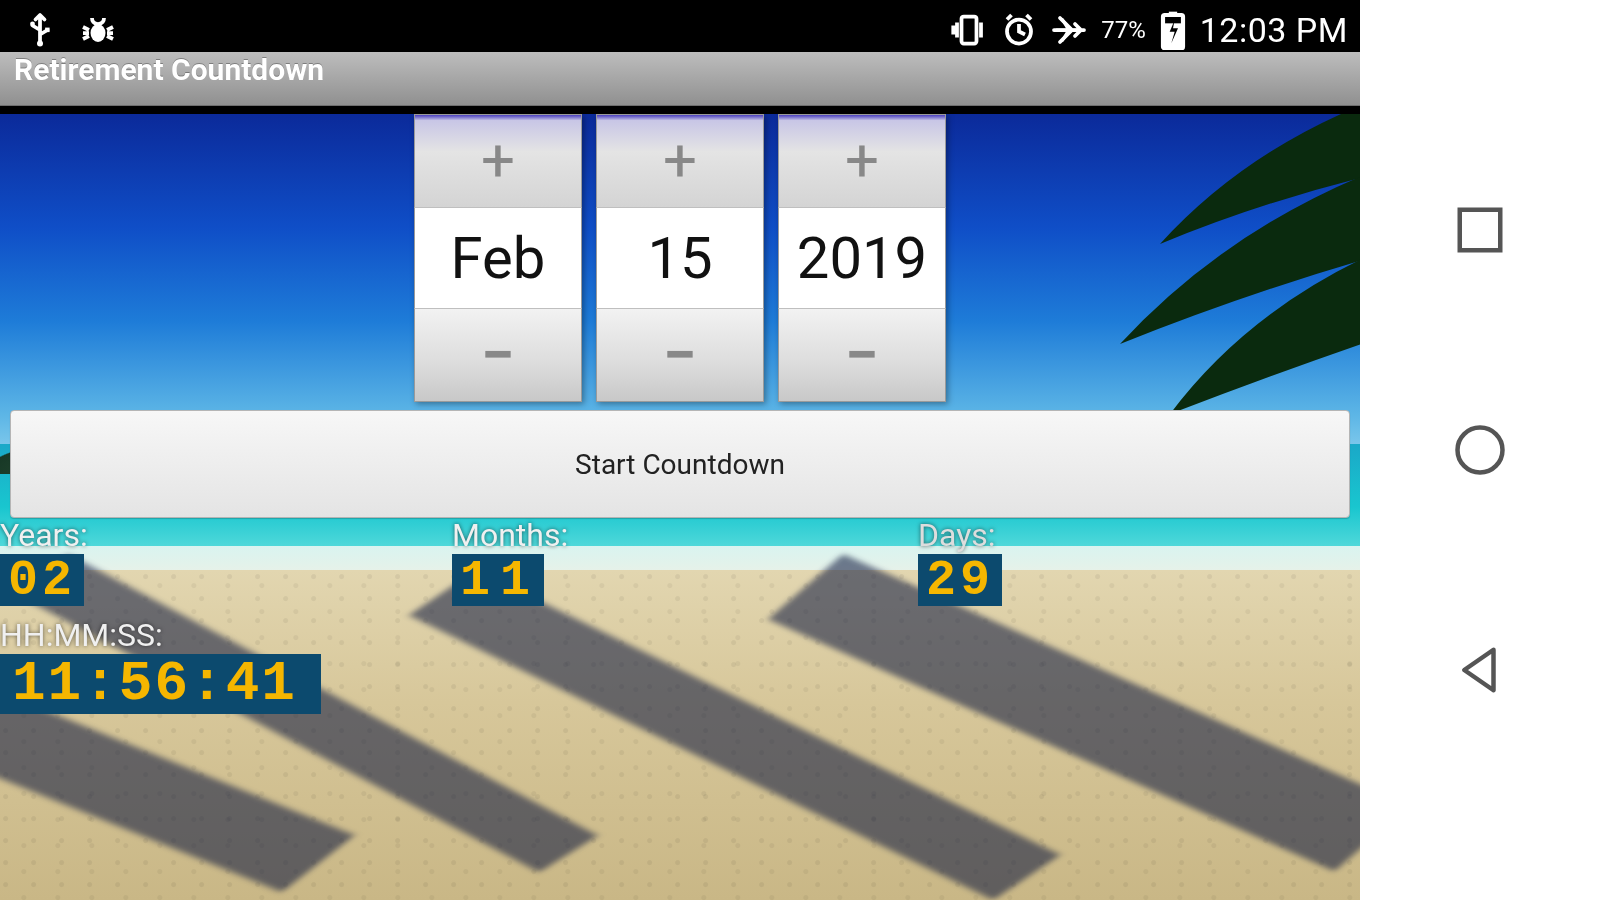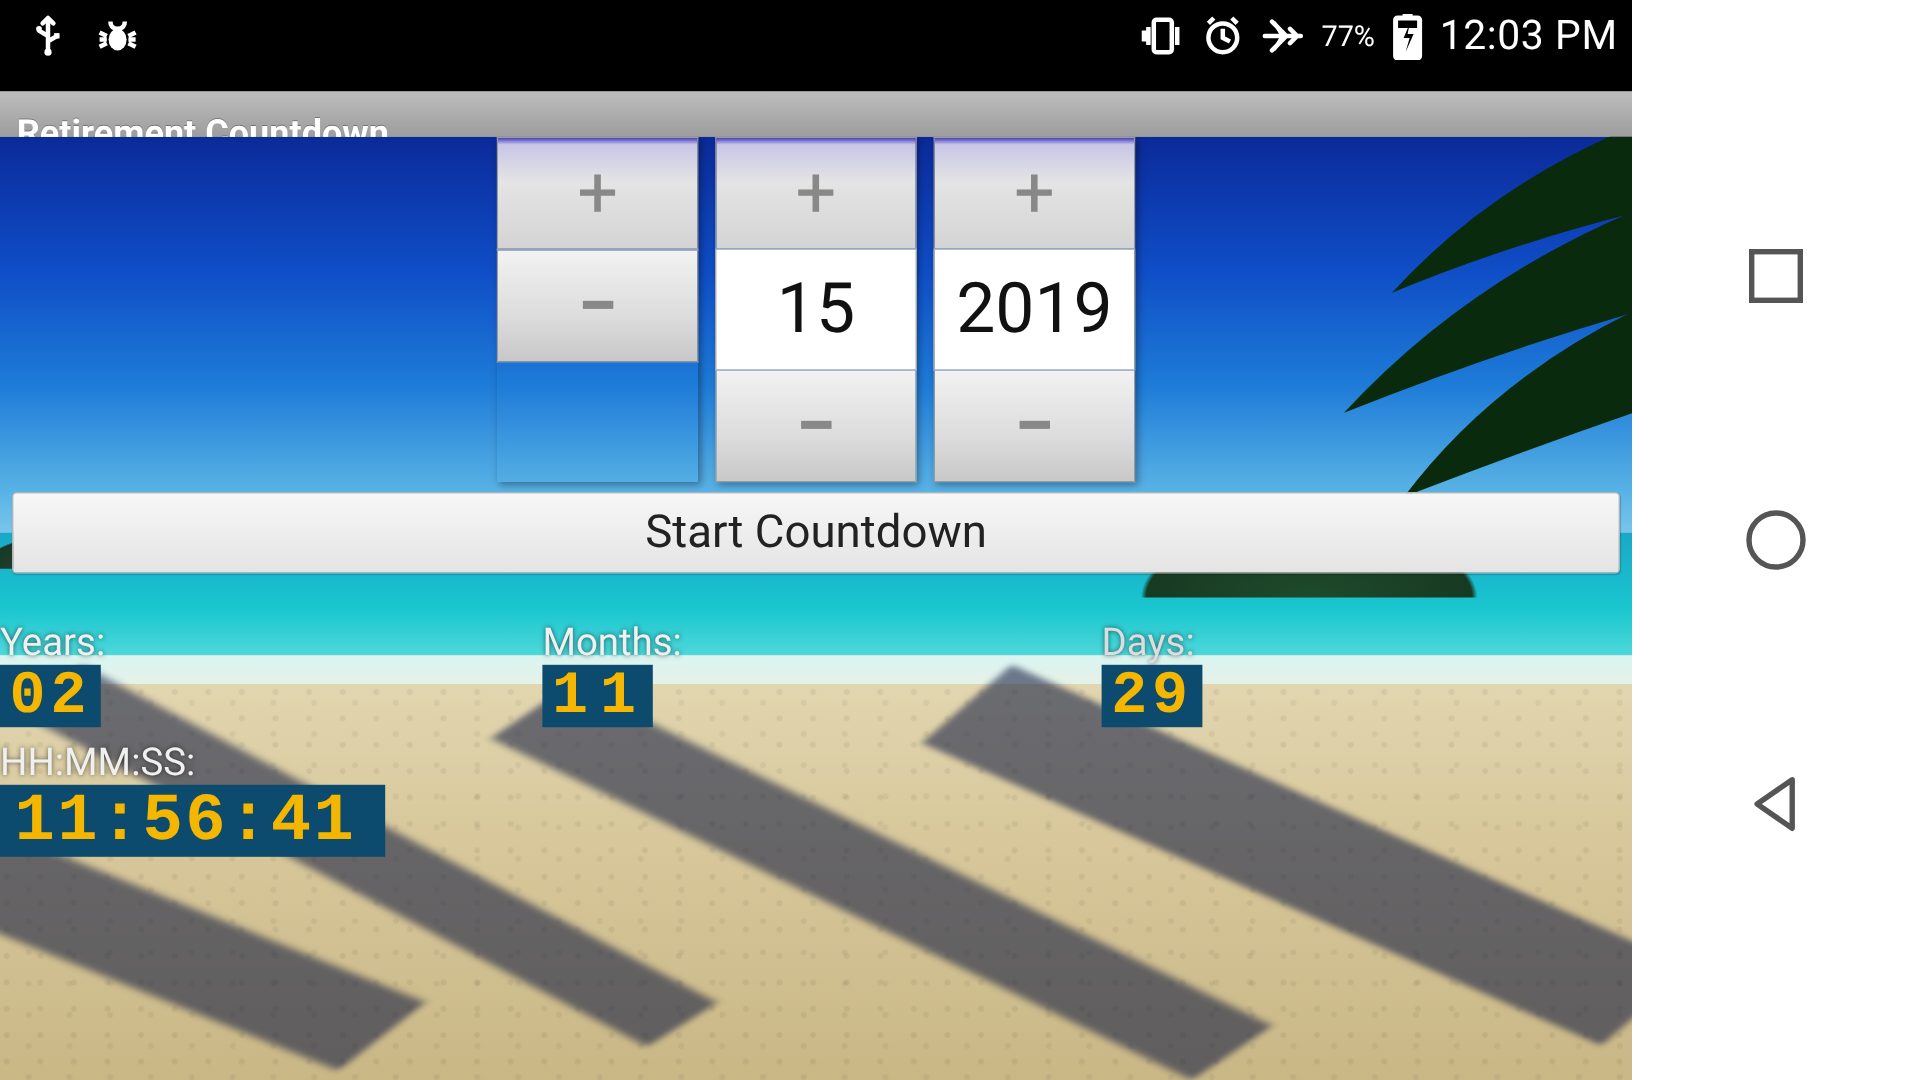--- a/index.html
+++ b/index.html
@@ -18,24 +18,24 @@
     font-size: 32px;
   }
   .status-left { display: flex; align-items: center; gap: 22px; margin-left: 10px;}
   .status-right { display: flex; align-items: center; gap: 14px; }
   .status-right .time { font-size: 34px; letter-spacing: 0.5px; }
   .sicon { width: 36px; height: 36px; fill: none; stroke: #fff; stroke-width: 2.5; }
   .sicon-fill { fill: #fff; stroke: none; }
 
   
   .app-bar {
-    position: absolute; top: 76px; left: 0; right: 0; height: 54px;
+    position: absolute; top: 52px; left: 0; right: 0; height: 54px;
     background: linear-gradient(#bdbdbd, #909090);
     color: #fff; font-size: 30px; font-weight: bold;
-    display: flex; align-items: flex-end; padding: 0 14px;
+    display: flex; align-items: flex-start; padding: 0 14px;
     border-bottom: 1px solid #6e6e6e;
     text-shadow: 0 -1px 0 rgba(0,0,0,0.3);
   }
 
   
   .content {
     position: absolute; top: 114px; left: 0; right: 0; bottom: 0;
     overflow: hidden;
   }
   .scene { position: absolute; inset: 0; }
@@ -101,25 +101,25 @@
   .pbtn span { font-size: 60px; color: #888; line-height: 0; }
   .pbtn.minus span { font-weight: bold; }
   .pval {
     height: 100px; background: #fff; display:flex; align-items:center; justify-content:center;
     font-size: 58px; color: #111;
     border-left: 1px solid #9a9a9a; border-right: 1px solid #9a9a9a;
   }
 
   
   .start-btn {
-    position: absolute; top: 296px; left: 10px; right: 10px; height: 68px;
+    position: absolute; top: 296px; left: 10px; right: 10px; height: 108px;
     background: linear-gradient(#f7f7f7, #e4e4e4);
     border: 1px solid #b5b5b5; border-radius: 4px;
     display:flex; align-items:center; justify-content:center;
-    font-size: 38px; color: #222; cursor: pointer;
+    font-size: 28px; color: #222; cursor: pointer;
     box-shadow: 0 1px 1px rgba(0,0,0,0.2);
   }
 
   
   .cd-section { position: absolute; top: 402px; left: 0; right: 0; }
   .lbl {
     position: absolute; color: #f0f0f0; font-size: 32px;
     text-shadow: 0 0 4px rgba(0,0,0,0.6);
   }
   .lbl.years { left: 0; top: 0; }
@@ -219,20 +219,21 @@
           <path d="M520 160 Q 360 220 270 340 Q 400 290 520 250 Z"></path>
         </g>
       </svg>
     </div>
 
     <div class="pickers">
       <div class="picker">
         <div class="pbtn plus">
             <span>+</span>
           </div>
+        <div class="pval">Feb</div>
         <div class="pbtn minus">
             <span>−</span>
           </div>
       </div>
       <div class="picker">
         <div class="pbtn plus">
             <span>+</span>
           </div>
         <div class="pval">15</div>
         <div class="pbtn minus">

